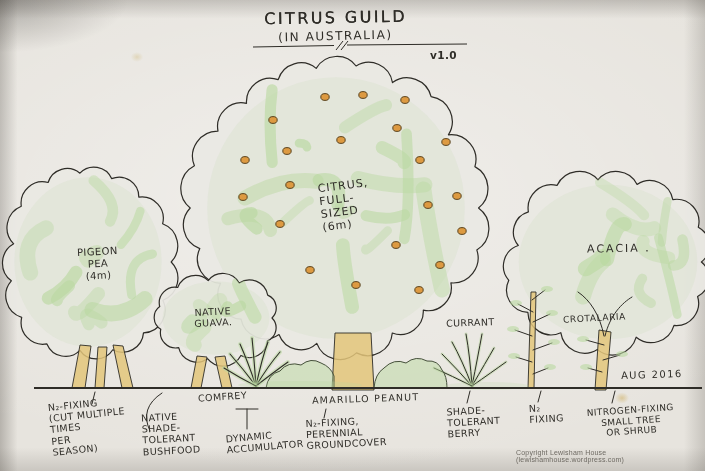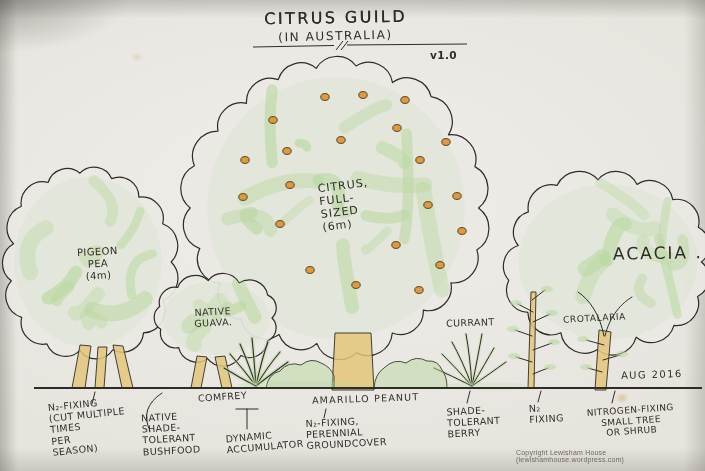--- a/index.html
+++ b/index.html
@@ -235,21 +235,21 @@
 PEA
 (4m)</div>
   <div class="hand ctr" style="left:182px;top:306px;width:62px;font-size:9.5px;transform:rotate(-3deg);">NATIVE
 GUAVA.</div>
   <div class="hand" style="left:320px;top:180px;font-size:11px;letter-spacing:1px;transform:rotate(-7deg);">CITRUS,
 FULL-
 SIZED
 (6m)</div>
   <div class="hand" style="left:446px;top:317px;font-size:9.5px;transform:rotate(-2deg);">CURRANT</div>
   <div class="hand" style="left:563px;top:313px;font-size:9px;letter-spacing:.6px;transform:rotate(-3deg);">CROTALARIA</div>
-  <div class="hand" style="left:613px;top:243px;font-size:17px;letter-spacing:2px;transform:rotate(-1deg);">ACACIA .</div>
+  <div class="hand" style="left:587px;top:243px;font-size:11px;letter-spacing:2px;transform:rotate(-1deg);">ACACIA .</div>
 
   <div class="hand" style="left:621px;top:369px;font-size:10px;letter-spacing:1.4px;transform:rotate(-2deg);">AUG 2016</div>
 
   <div class="hand" style="left:50px;top:398px;font-size:9.5px;transform:rotate(-6deg);">N₂-FIXING
 (CUT MULTIPLE
 TIMES
 PER
 SEASON)</div>
   <div class="hand" style="left:142px;top:411px;font-size:9.5px;transform:rotate(-3deg);">NATIVE
 SHADE-

